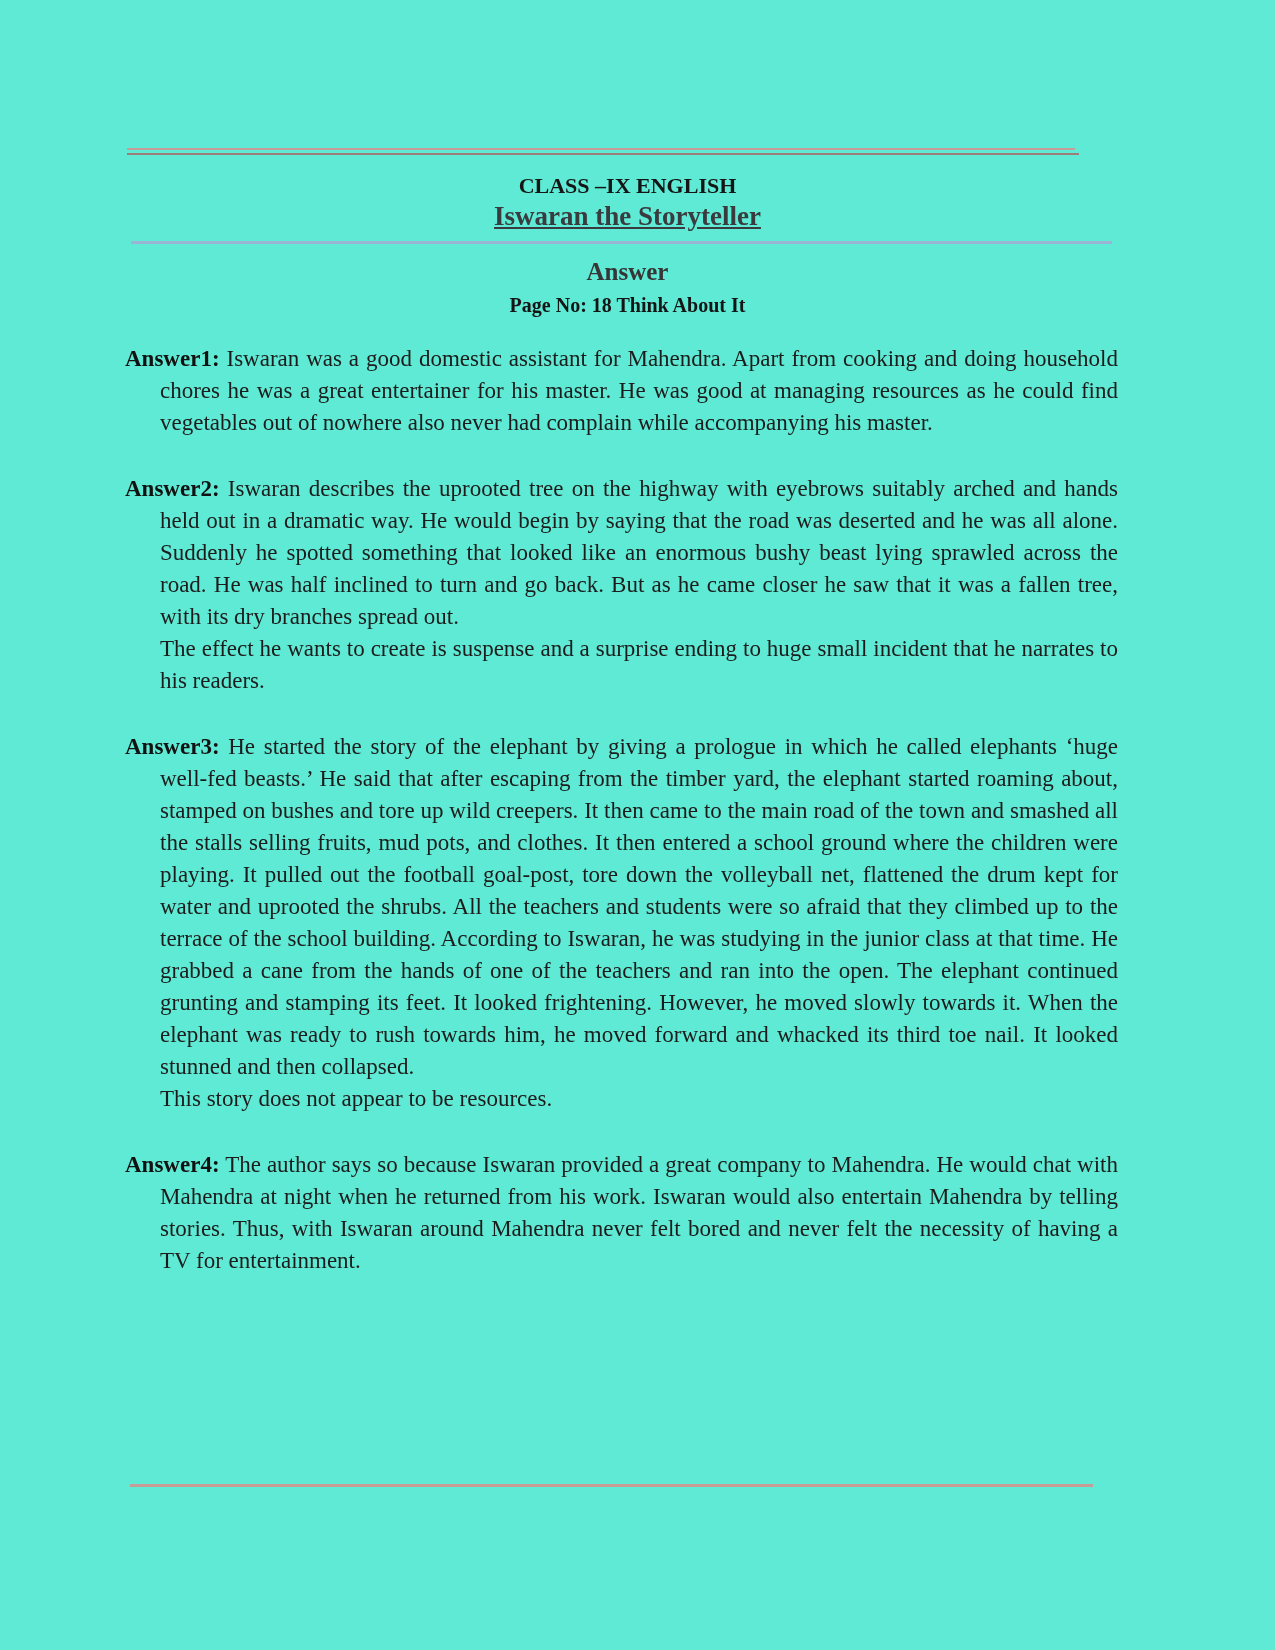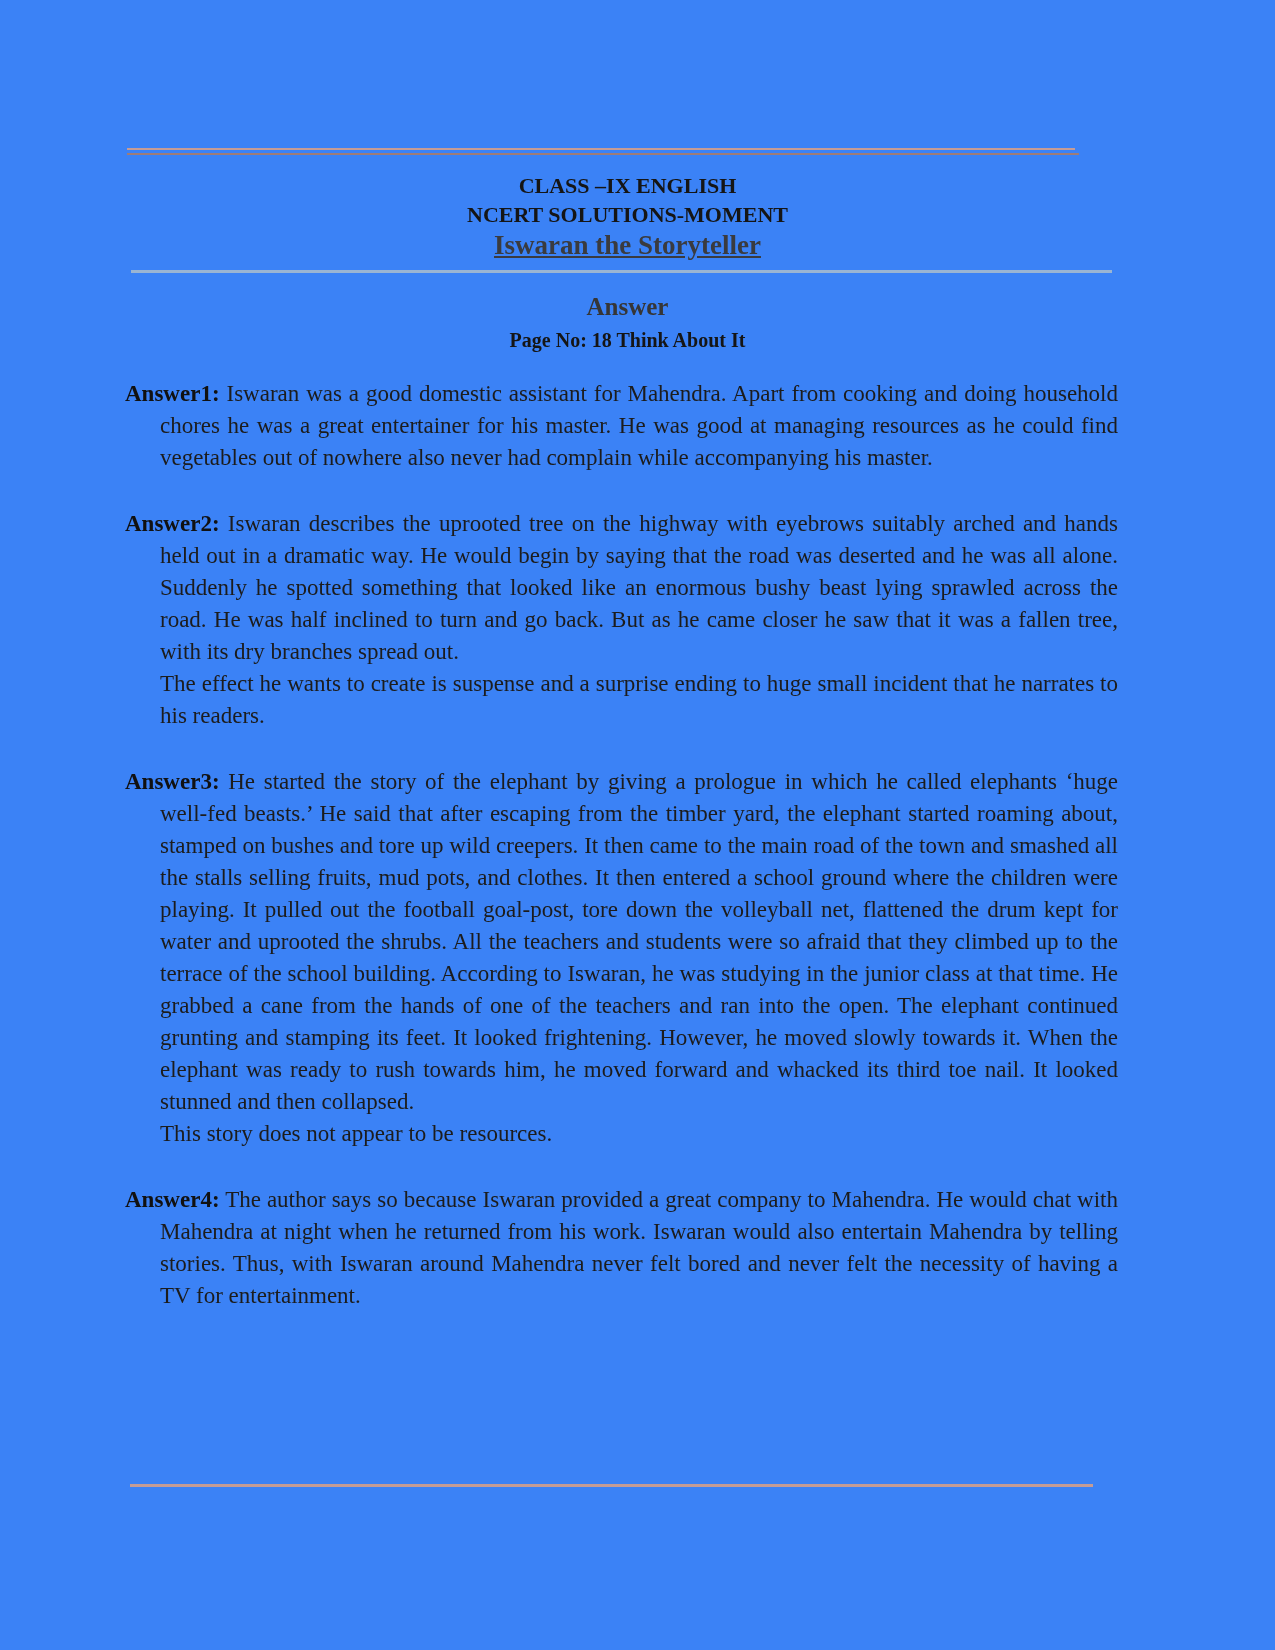--- a/index.html
+++ b/index.html
@@ -12,21 +12,21 @@
     height: 1650px;
     font-family: "Liberation Serif", "DejaVu Serif", serif;
     color: #1c1c1c;
     position: relative;
     overflow: hidden;
   }
   .page {
     position: relative;
     width: 1275px;
     height: 1650px;
-    background: #3b82f6;
+    background: #5eead4;
   }
   .content {
     padding: 148px 145px 0 125px; 
   }
 
   
   .rule-top-light {
     width: 948px;
     margin-left: 2px;
     border-top: 2px solid var(--top-line-light, #c59c96);
@@ -65,21 +65,21 @@
   .doc-header .chapter-title {
     font-size: 27px;
     font-weight: bold;
     line-height: 33px;
     color: #3a3b3f;
     text-decoration: underline;
   }
 
   
   .section-heading {
-    margin-top: 17px;
+    margin-top: 11px;
     text-align: center;
     font-size: 25px;
     font-weight: bold;
     line-height: 33px;
     color: #363636;
     font-family: Liberation Serif, serif;
   }
   .page-heading {
     margin-top: 2px;
     text-align: center;
@@ -118,21 +118,20 @@
 <body>
 
 <div class="page">
   <div class="content">
 
     <div class="rule-top-light"></div>
     <div class="rule-top-dark"></div>
 
     <div class="doc-header">
       <div class="hline">CLASS –IX ENGLISH</div>
-      <div class="hline">NCERT SOLUTIONS-MOMENT</div>
       <div class="chapter-title">Iswaran the Storyteller</div>
     </div>
 
     <div class="rule-blue"></div>
 
     <div class="section-heading">Answer</div>
     <div class="page-heading">Page No: 18 Think About It</div>
 
     <div class="answers">
 

